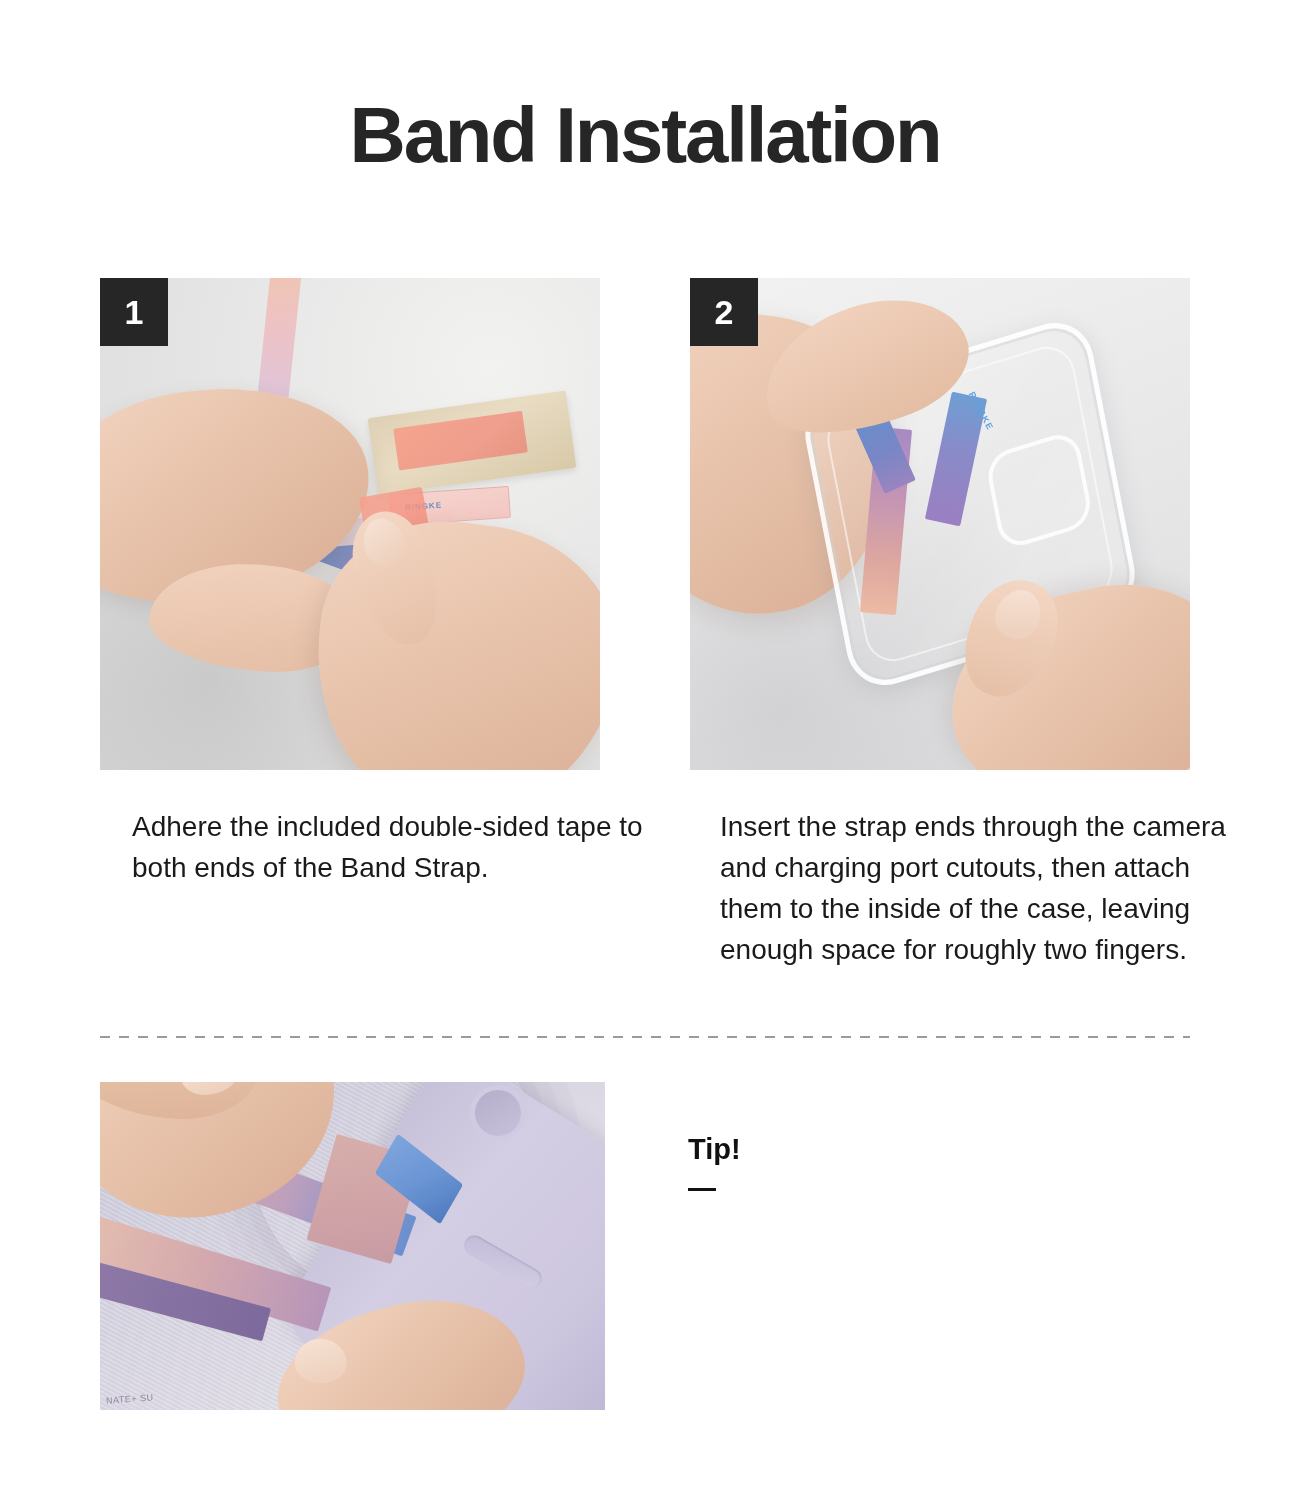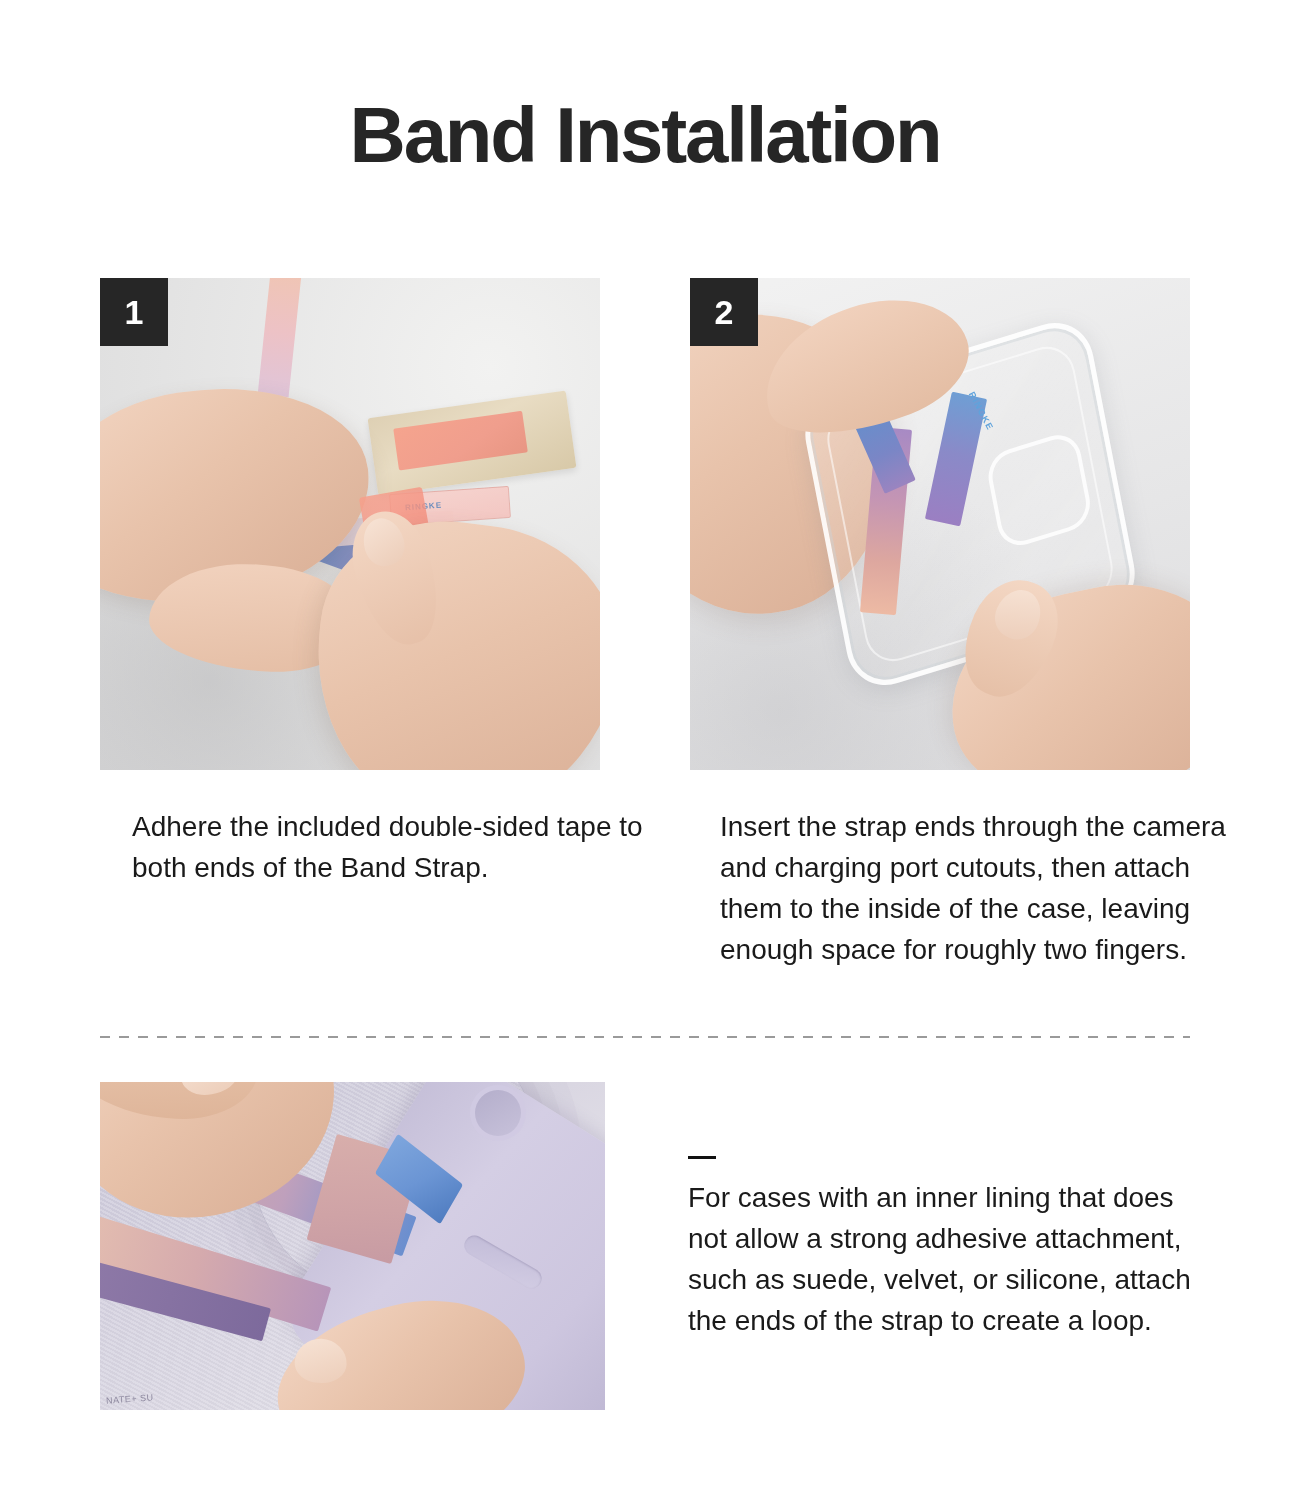--- a/index.html
+++ b/index.html
@@ -440,15 +440,15 @@
       <div class="nail" style="left:112px;top:58px;width:58px;height:46px;transform:rotate(-18deg);"></div>
     </div>
   </div>
   <div class="hand s3-hand-bottom">
     <div class="nail" style="left:26px;top:14px;width:52px;height:44px;transform:rotate(16deg);"></div>
   </div>
   <div class="s3-label">NATE+ SU</div>
 </div>
 
 <div class="tip-block">
+  <div class="tip-title">Tip!</div>
   <div class="tip-rule"></div>
-  <div class="tip-body">For cases with an inner lining that does not allow a strong adhesive attachment, such as suede, velvet, or silicone, attach the ends of the strap to create a loop.</div>
 </div>
 
 </body></html>

